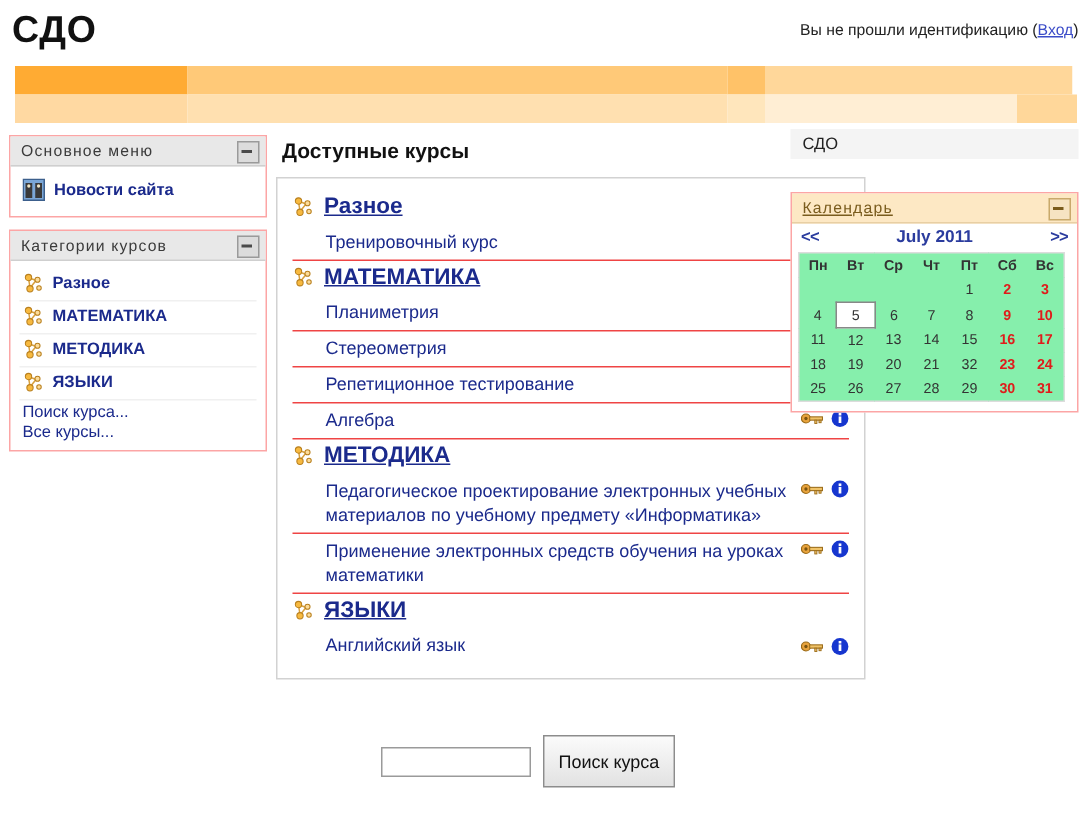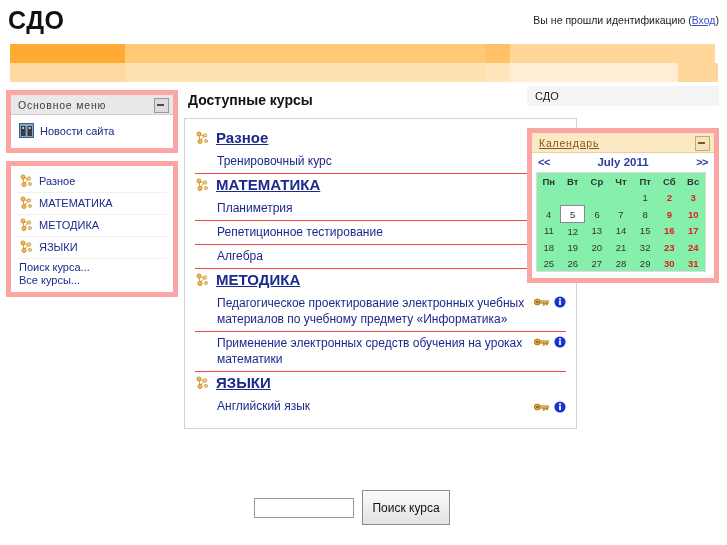--- a/index.html
+++ b/index.html
@@ -100,21 +100,21 @@
   }
   .region-right {
     position: absolute;
     left: 527px;
     top: 128px;
     width: 192px;
   }
 
   
   .block {
-    border: 5px solid #fca5a5;
+    border: 1px solid #fca5a5;
     background: #ffffff;
     margin-bottom: 8px;
   }
   .block-header {
     background: #e8e8e8;
     border-bottom: 1px solid #cfcfcf;
     height: 19px;
     position: relative;
     padding: 0;
   }
@@ -168,20 +168,21 @@
     align-items: center;
     gap: 6px;
     padding: 3px 2px 4px 2px;
     border-bottom: 1px solid #f0f0f0;
   }
   .side-entry:last-of-type { border-bottom: none; }
   .side-entry .label {
     font-size: 11px;
     color: #1b2a8c;
     text-decoration: none;
+    font-weight: bold;
   }
   .cat-entry .label { color: #1b2a8c; }
   .side-links {
     padding: 2px 2px 0 2px;
   }
   .side-links a {
     display: block;
     font-size: 11px;
     color: #1b2a8c;
     text-decoration: none;
@@ -377,20 +378,24 @@
               <rect x="8.5" y="3" width="4.5" height="10" fill="#3a3a3a"></rect>
               <circle cx="4.2" cy="5" r="1.1" fill="#efe6c8"></circle>
               <circle cx="10.7" cy="5" r="1.1" fill="#efe6c8"></circle>
             </svg></span>
           <a class="label" href="#">Новости сайта</a>
         </div>
       </div>
   </div>
 
   <div class="block">
+    <div class="block-header">
+      <span class="block-title">Категории курсов</span>
+      <span class="collapse-btn"></span>
+    </div>
     <div class="block-body" id="categories-body">
         <div class="side-entry cat-entry">
           <span class="icon-cat"><svg width="14" height="14" viewBox="0 0 14 14">
               <line x1="4" y1="3" x2="9" y2="5" stroke="#d8a03c" stroke-width="1"></line>
               <line x1="9" y1="5" x2="5" y2="10" stroke="#d8a03c" stroke-width="1"></line>
               <line x1="4" y1="3" x2="5" y2="10" stroke="#d8a03c" stroke-width="1"></line>
               <circle cx="4" cy="3" r="2.1" fill="#f7b93f" stroke="#b9801f" stroke-width="0.7"></circle>
               <circle cx="10" cy="4.5" r="1.7" fill="#fddc9a" stroke="#b9801f" stroke-width="0.7"></circle>
               <circle cx="5" cy="10.5" r="2.1" fill="#f7b93f" stroke="#b9801f" stroke-width="0.7"></circle>
               <circle cx="11" cy="10" r="1.5" fill="#fddc9a" stroke="#b9801f" stroke-width="0.7"></circle>
@@ -475,20 +480,37 @@
             <line x1="4" y1="3" x2="5" y2="10" stroke="#d8a03c" stroke-width="1"></line>
             <circle cx="4" cy="3" r="2.1" fill="#f7b93f" stroke="#b9801f" stroke-width="0.7"></circle>
             <circle cx="10" cy="4.5" r="1.7" fill="#fddc9a" stroke="#b9801f" stroke-width="0.7"></circle>
             <circle cx="5" cy="10.5" r="2.1" fill="#f7b93f" stroke="#b9801f" stroke-width="0.7"></circle>
             <circle cx="11" cy="10" r="1.5" fill="#fddc9a" stroke="#b9801f" stroke-width="0.7"></circle>
           </svg></span>
         <a class="cat-name" href="#">МАТЕМАТИКА</a>
       </div>
       <div class="course-row">
         <a class="course-name" href="#">Планиметрия</a>
+        <span class="course-icons">
+          <span class="icon-key"><svg width="15" height="12" viewBox="0 0 15 12">
+              <circle cx="3.3" cy="6" r="3" fill="#e8a33d" stroke="#9a6a17" stroke-width="0.8"></circle>
+              <circle cx="3.3" cy="6" r="1.1" fill="#7a5410"></circle>
+              <rect x="5.8" y="4.9" width="8.5" height="2.2" fill="#f0c368" stroke="#9a6a17" stroke-width="0.7"></rect>
+              <rect x="9.2" y="7.1" width="1.4" height="2.2" fill="#f0c368" stroke="#9a6a17" stroke-width="0.6"></rect>
+              <rect x="12" y="7.1" width="1.4" height="1.7" fill="#f0c368" stroke="#9a6a17" stroke-width="0.6"></rect>
+            </svg></span>
+          <span class="icon-info"><svg width="12" height="12" viewBox="0 0 12 12">
+              <circle cx="6" cy="6" r="5.6" fill="#1636cf"></circle>
+              <rect x="5.1" y="4.6" width="1.8" height="4.4" fill="#ffffff"></rect>
+              <rect x="5.1" y="2.3" width="1.8" height="1.7" fill="#ffffff"></rect>
+            </svg></span>
+        </span>
+      </div>
+      <div class="course-row">
+        <a class="course-name" href="#">Стереометрия</a>
         <span class="course-icons">
           <span class="icon-key"><svg width="15" height="12" viewBox="0 0 15 12">
               <circle cx="3.3" cy="6" r="3" fill="#e8a33d" stroke="#9a6a17" stroke-width="0.8"></circle>
               <circle cx="3.3" cy="6" r="1.1" fill="#7a5410"></circle>
               <rect x="5.8" y="4.9" width="8.5" height="2.2" fill="#f0c368" stroke="#9a6a17" stroke-width="0.7"></rect>
               <rect x="9.2" y="7.1" width="1.4" height="2.2" fill="#f0c368" stroke="#9a6a17" stroke-width="0.6"></rect>
               <rect x="12" y="7.1" width="1.4" height="1.7" fill="#f0c368" stroke="#9a6a17" stroke-width="0.6"></rect>
             </svg></span>
           <span class="icon-info"><svg width="12" height="12" viewBox="0 0 12 12">
               <circle cx="6" cy="6" r="5.6" fill="#1636cf"></circle>

